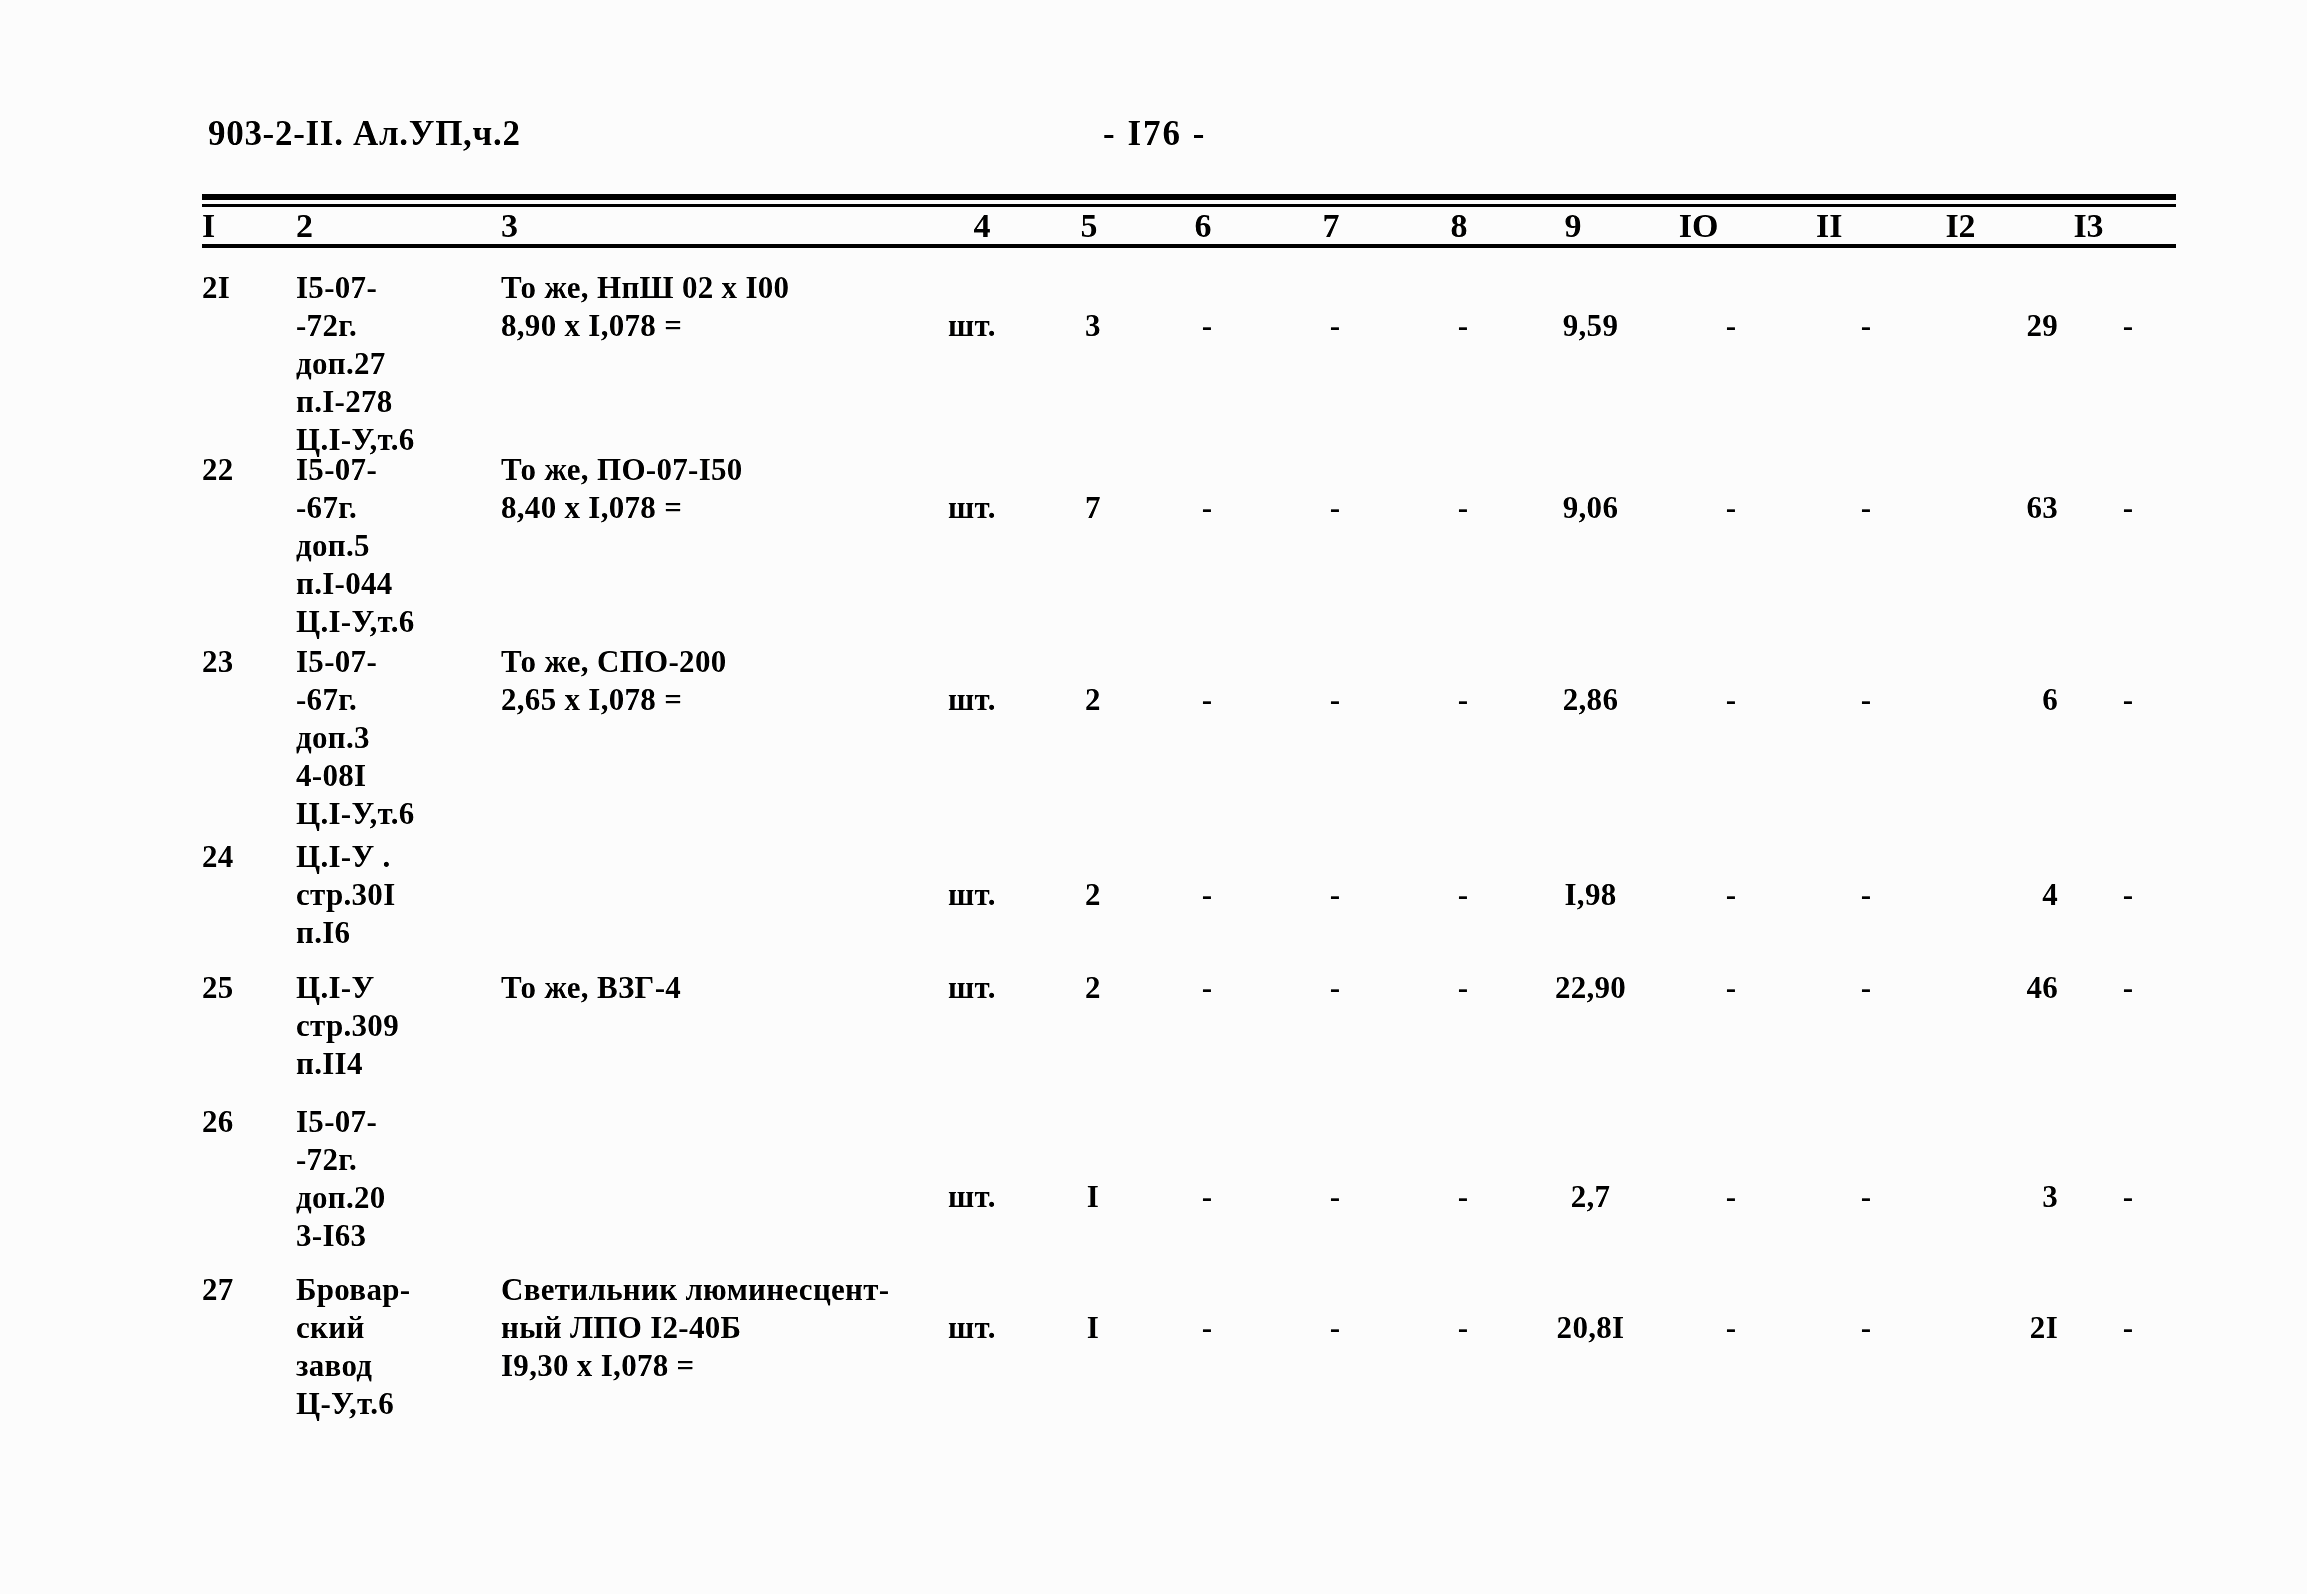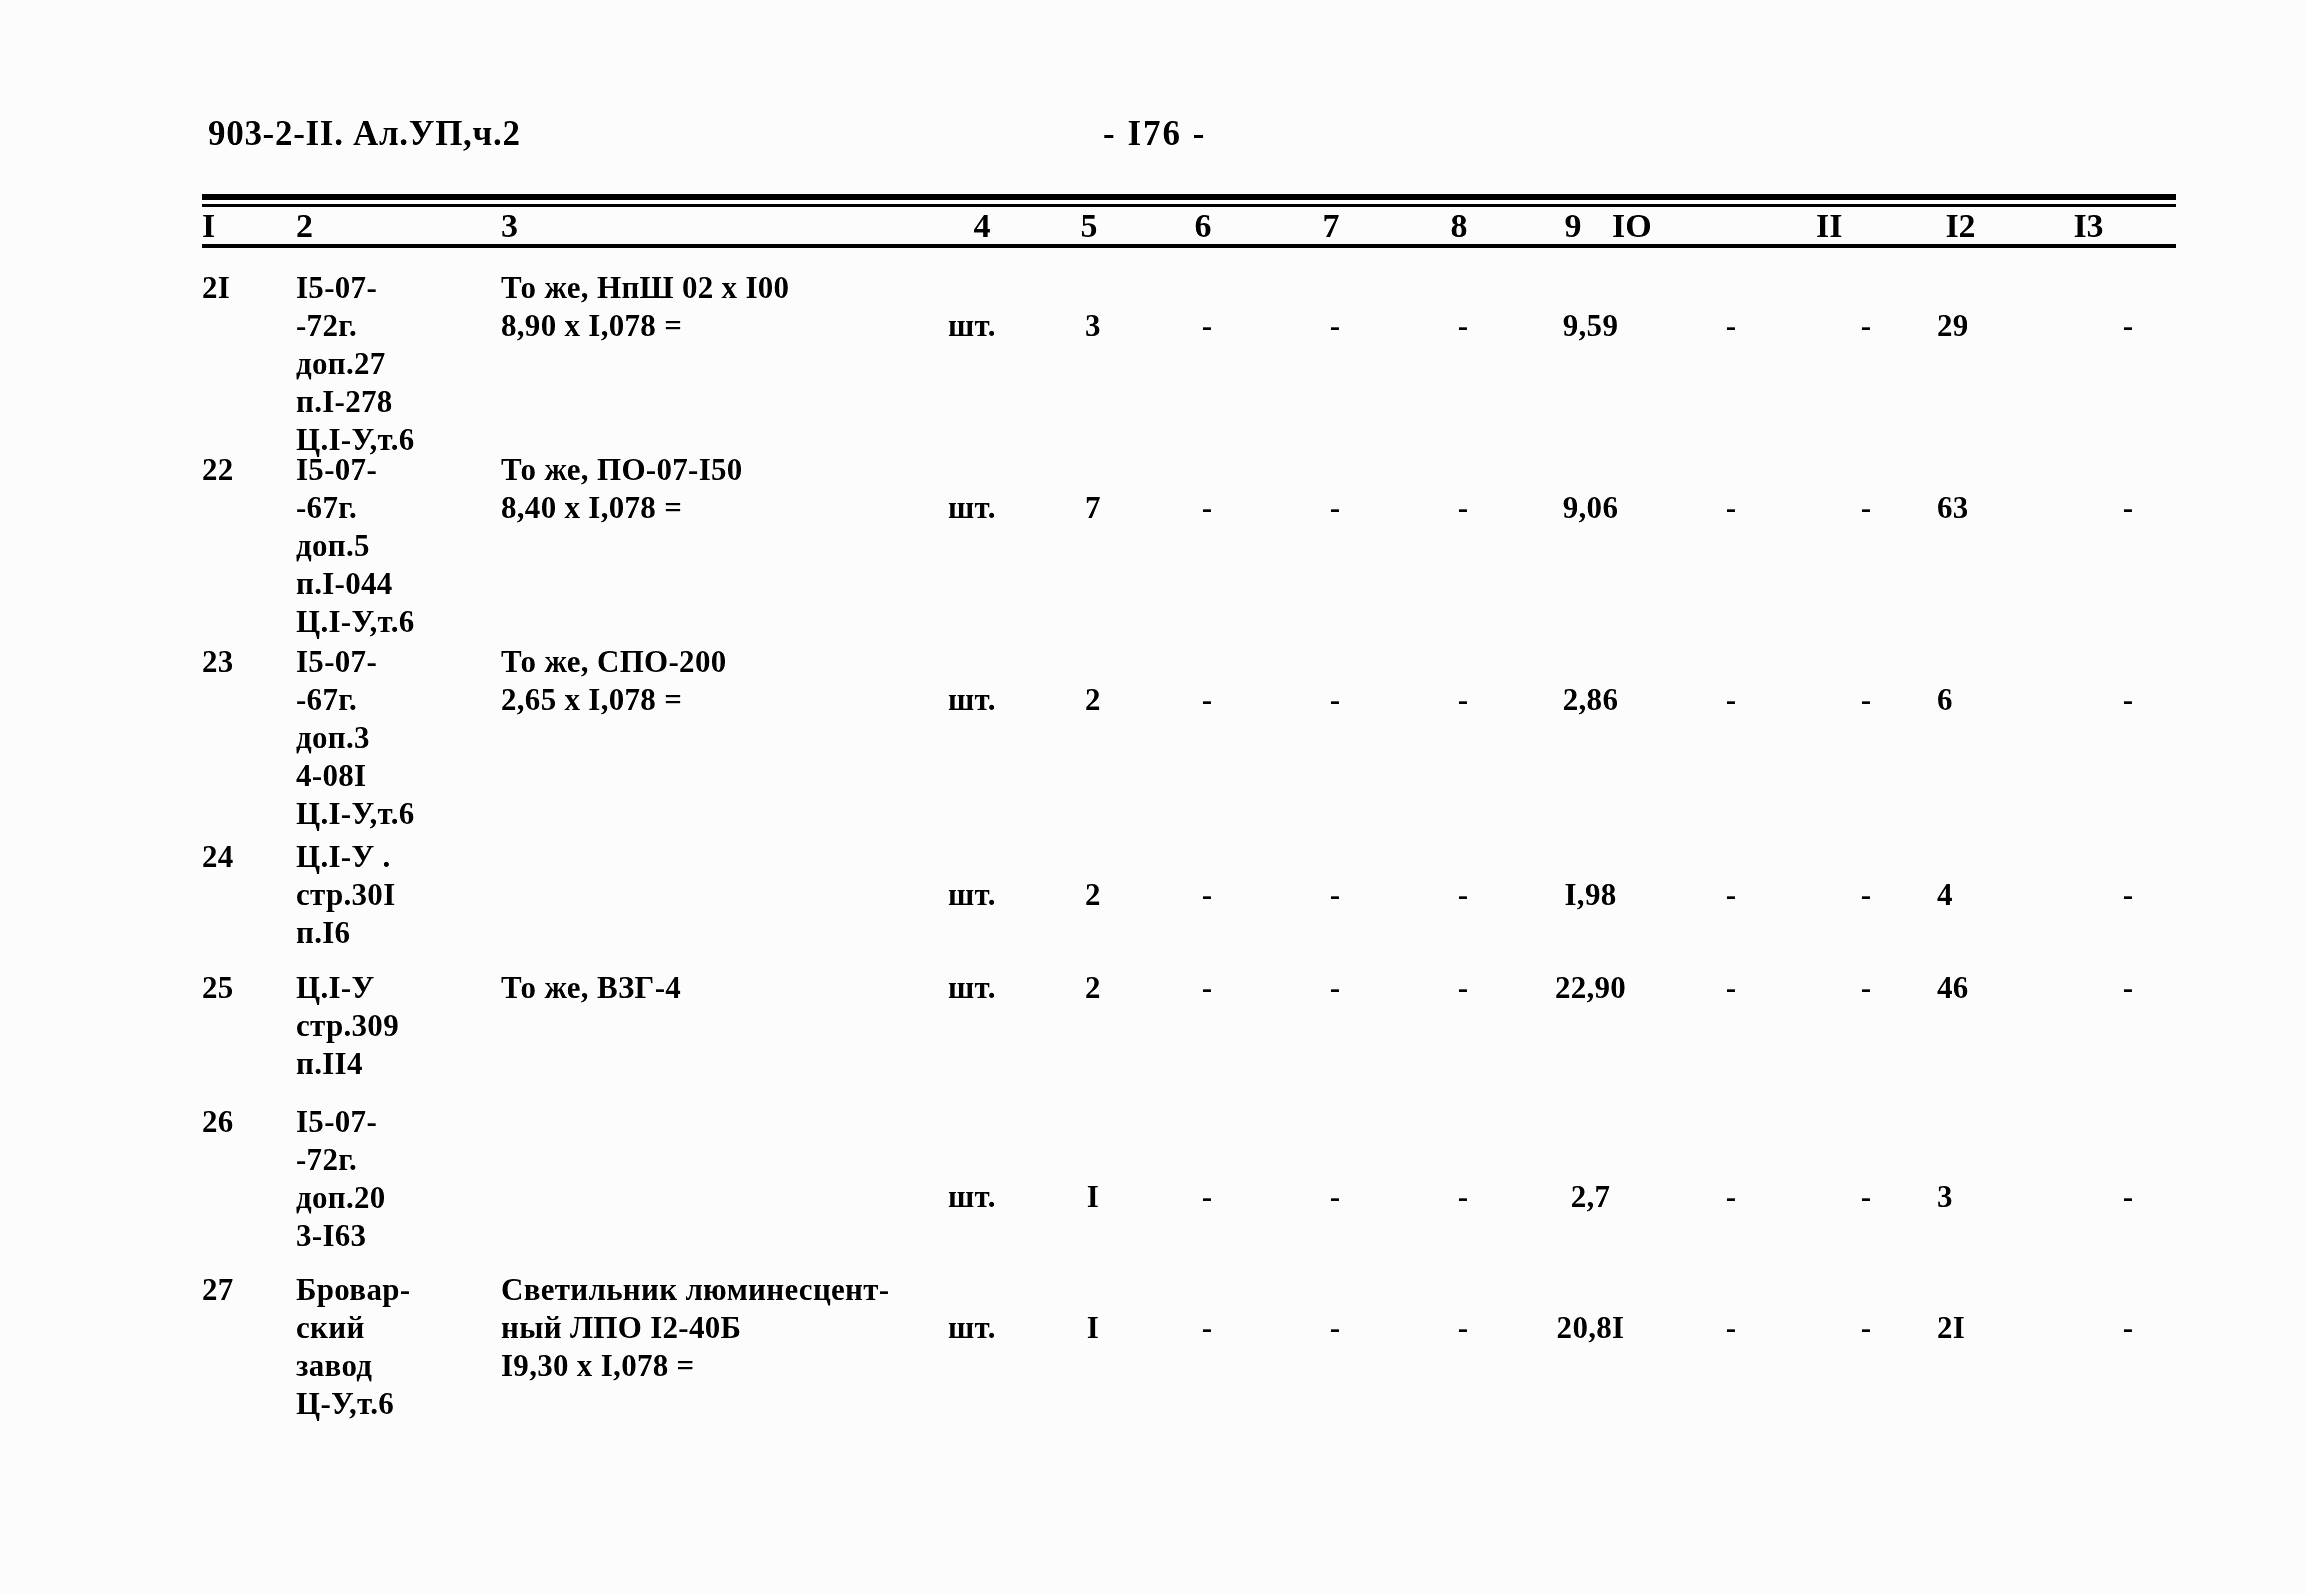--- a/index.html
+++ b/index.html
@@ -96,34 +96,34 @@
   .c2  { left: 296px;  width: 195px; text-align: left; }
   .c3  { left: 501px;  width: 437px; text-align: left; }
   .c4  { left: 948px; width: 87px; text-align: left; }
   .c5  { left: 1056px; width: 74px; }
   .c6  { left: 1170px; width: 74px; }
   .c7  { left: 1298px; width: 74px; }
   .c8  { left: 1426px; width: 74px; }
   .c9  { left: 1513px; width: 155px; text-align: center; }
   .c10 { left: 1694px; width: 74px; }
   .c11 { left: 1829px; width: 74px; }
-  .c12 { left: 1937px; width: 121px; text-align: left; }
+  .c12 { left: 1937px; width: 121px; text-align: right; }
   .c13 { left: 2091px; width: 74px; }
 
   
   .h1  { left: 202px;  width: 40px;  text-align: left; }
   .h2  { left: 296px;  width: 40px;  text-align: left; }
   .h3  { left: 501px;  width: 40px;  text-align: left; }
   .h4  { left: 962px; width: 40px;  text-align: center; }
   .h5  { left: 1069px; width: 40px;  text-align: center; }
   .h6  { left: 1183px; width: 40px;  text-align: center; }
   .h7  { left: 1311px; width: 40px;  text-align: center; }
   .h8  { left: 1439px; width: 40px;  text-align: center; }
   .h9  { left: 1553px; width: 40px;  text-align: center; }
-  .h10 { left: 1612px; width: 61px;  }
+  .h10 { left: 1668px; width: 61px;  text-align: center; }
   .h11 { left: 1816px; width: 61px;  text-align: left; }
   .h12 { left: 1930px; width: 61px;  text-align: center; }
   .h13 { left: 2058px; width: 61px;  text-align: center; }
 
   .multiline { white-space: pre-line; }
 
   
   .scanify {
     filter: contrast(118%) brightness(99%);
   }

